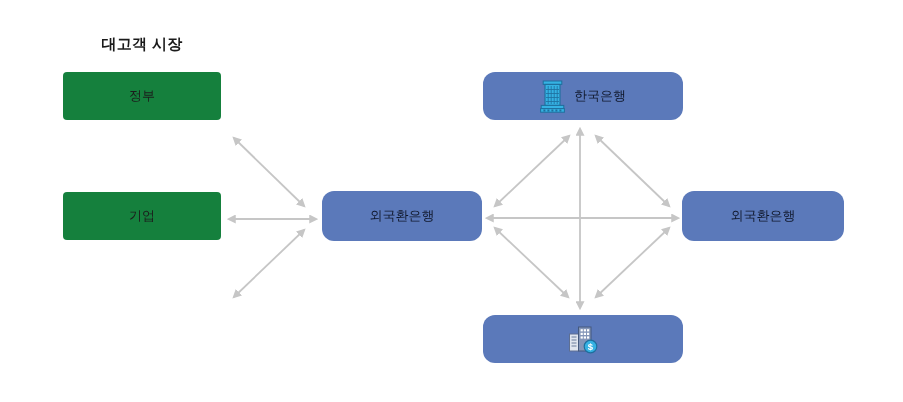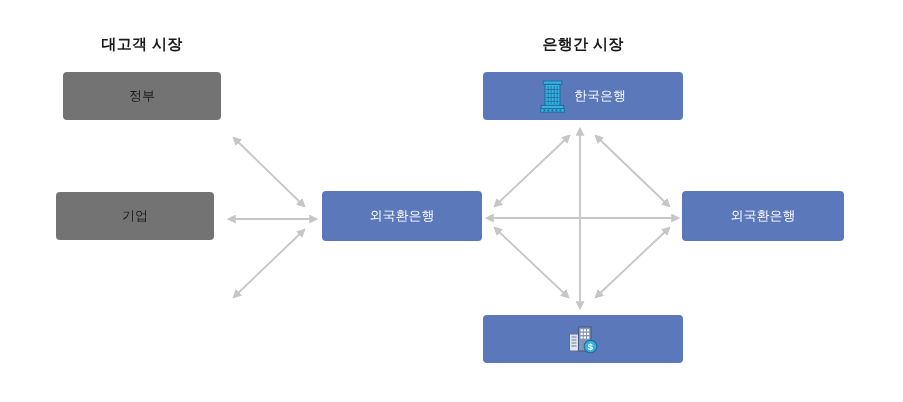--- a/index.html
+++ b/index.html
@@ -38,29 +38,30 @@
     z-index: 2;
     display: flex;
     align-items: center;
     justify-content: center;
     gap: 9px;
     border-radius: 4px;
     font-size: 13px;
     box-sizing: border-box;
   }
   .node.customer {
-    background: #737373;
+    background: #15803d;
     color: #1c1c1c;
   }
   .node.bank {
     background: #5b79ba;
-    color: #ffffff;
+    color: #0f172a;
+    border-radius: 12px;
   }
   .node-government   { left: 63px;  top: 72px;  width: 158px; height: 48px; }
-  .node-corporate    { left: 56px;  top: 192px; width: 158px; height: 48px; }
+  .node-corporate    { left: 63px;  top: 192px; width: 158px; height: 48px; }
   .node-individual   { left: 63px;  top: 312px; width: 158px; height: 48px; }
   .node-fxbank-center{ left: 322px; top: 191px; width: 160px; height: 50px; }
   .node-bok          { left: 483px; top: 72px;  width: 200px; height: 48px; }
   .node-fxbank-right { left: 682px; top: 191px; width: 162px; height: 50px; }
   .node-fxbroker     { left: 483px; top: 315px; width: 200px; height: 48px; }
   .node-icon { flex: 0 0 auto; display: block; }
 </style>
 </head>
 <body>
 
@@ -77,21 +78,20 @@
     <line class="arrow-line" x1="234" y1="297" x2="304" y2="230" marker-start="url(#ah)" marker-end="url(#ah)"></line>
     <line class="arrow-line" x1="580" y1="129" x2="580" y2="308" marker-start="url(#ah)" marker-end="url(#ah)"></line>
     <line class="arrow-line" x1="487" y1="218" x2="678" y2="218" marker-start="url(#ah)" marker-end="url(#ah)"></line>
     <line class="arrow-line" x1="495" y1="206" x2="569" y2="136" marker-start="url(#ah)" marker-end="url(#ah)"></line>
     <line class="arrow-line" x1="596" y1="136" x2="669" y2="206" marker-start="url(#ah)" marker-end="url(#ah)"></line>
     <line class="arrow-line" x1="495" y1="228" x2="568" y2="297" marker-start="url(#ah)" marker-end="url(#ah)"></line>
     <line class="arrow-line" x1="596" y1="297" x2="669" y2="228" marker-start="url(#ah)" marker-end="url(#ah)"></line>
   </svg>
 
   <div class="heading customer">대고객 시장</div>
-  <div class="heading interbank">은행간 시장</div>
 
   <div class="node customer node-government">
     <span>정부</span>
   </div>
   <div class="node customer node-corporate">
     <span>기업</span>
   </div>
 
   <div class="node bank node-fxbank-center">
     <span>외국환은행</span>

